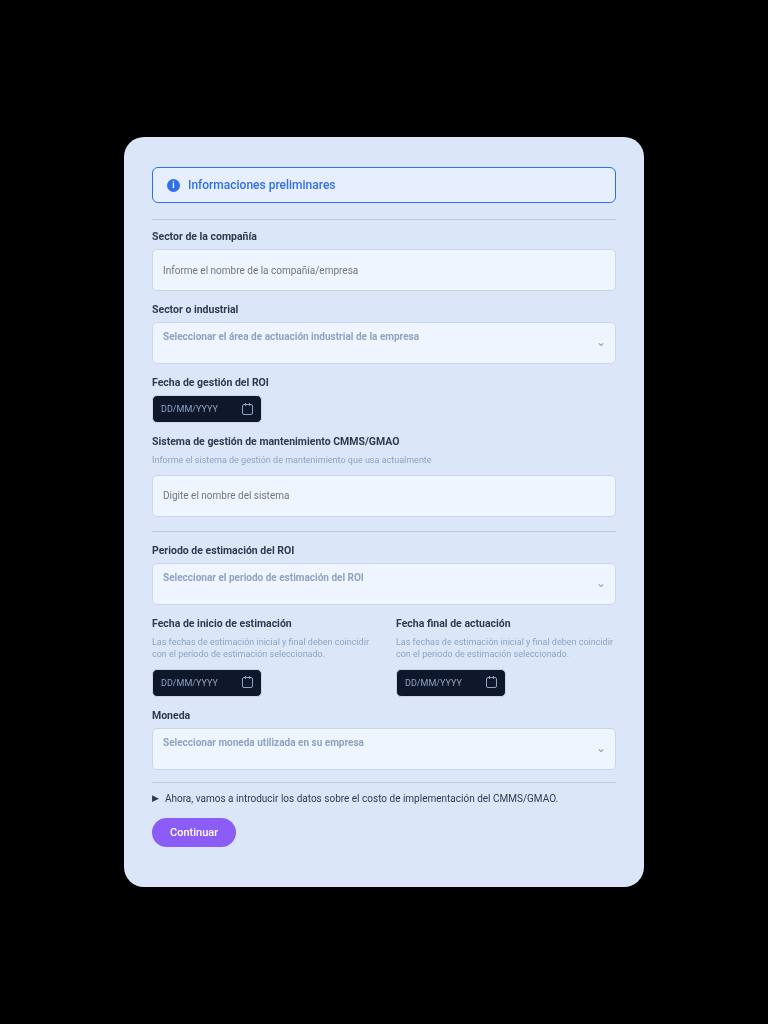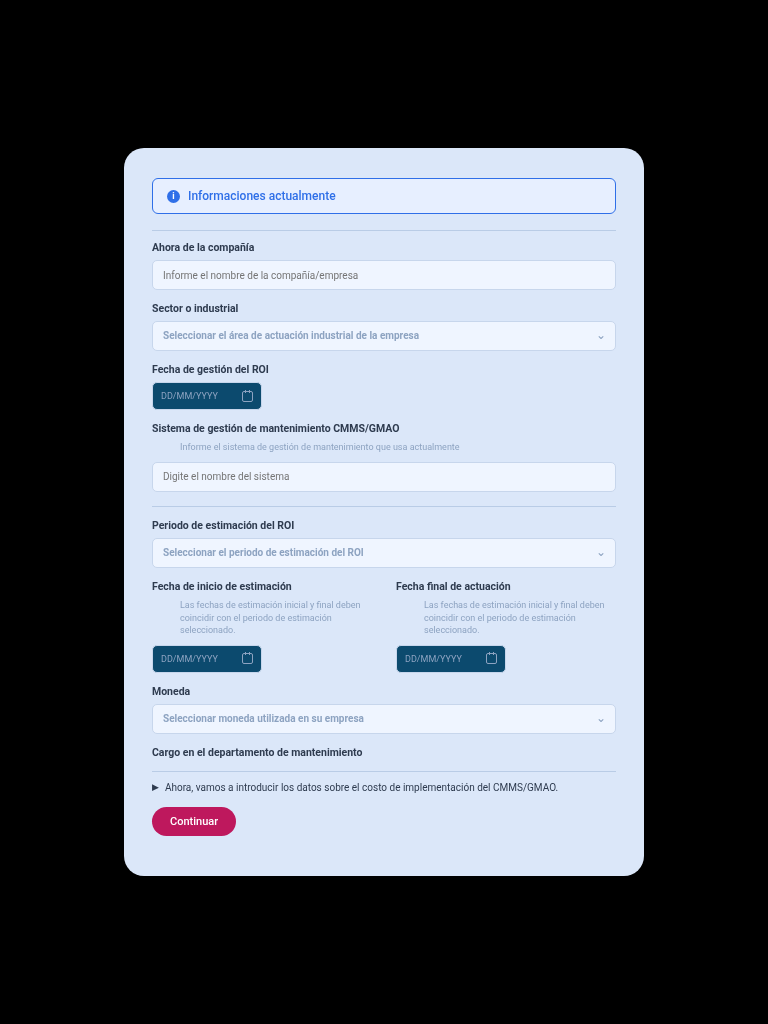--- a/index.html
+++ b/index.html
@@ -74,33 +74,32 @@
       margin-bottom: 6px;
       display: block;
     }
 
     .field-helper {
       font-size: 9px;
       color: #8da3c1;
       margin-bottom: 8px;
       line-height: 1.4;
       display: block;
-      margin-left: 28px;
     }
 
     .input, .select {
       width: 100%;
       border: 1px solid #c7d6ec;
       background: #eff5ff;
       border-radius: 5px;
       padding: 8px 10px;
       font-size: 10px;
       color: #8da3c1;
       outline: none;
-      height: 30px;
+      height: 42px;
     }
 
     .select {
       appearance: none;
       position: relative;
       padding-right: 28px;
       font-weight: bold;
     }
 
     .select-wrapper {
@@ -113,21 +112,21 @@
       right: 10px;
       top: 50%;
       transform: translateY(-60%);
       color: #8da3c1;
       font-size: 12px;
       pointer-events: none;
     }
 
     .date-input {
       border: 1px solid #c7d6ec;
-      background: #0c4a6e;
+      background: #0f172a;
       border-radius: 5px;
       padding: 7px 8px;
       font-size: 9px;
       color: #8da3c1;
       width: 110px;
       display: flex;
       align-items: center;
       justify-content: space-between;
       height: 28px;
     }
@@ -170,21 +169,21 @@
       align-items: center;
       gap: 6px;
     }
 
     .tip-play {
       font-size: 9px;
       color: #2e3b4f;
     }
 
     .btn-primary {
-      background: #be185d;
+      background: #8b5cf6;
       color: #fff;
       border: none;
       border-radius: 16px;
       padding: 8px 18px;
       font-size: 11px;
       font-weight: 500;
       cursor: pointer;
     }
 
     hr.section-divider {
@@ -193,27 +192,27 @@
       margin: 4px 0 10px 0;
     }
   </style>
 </head>
 <body>
 
 <div class="card">
 
   <div class="banner">
     <span class="circle-i">i</span>
-    <span class="banner-title">Informaciones actualmente</span>
+    <span class="banner-title">Informaciones preliminares</span>
   </div>
 
   <hr class="section-divider">
 
   <div class="field">
-    <span class="field-label">Ahora de la compañía</span>
+    <span class="field-label">Sector de la compañía</span>
     <input class="input" placeholder="Informe el nombre de la compañía/empresa" style="">
   </div>
 
   <div class="field">
     <span class="field-label">Sector o industrial</span>
     <div class="select-wrapper">
       <div class="select">Seleccionar el área de actuación industrial de la empresa</div>
     </div>
   </div>
 
@@ -261,21 +260,20 @@
 
   <div class="field">
     <span class="field-label">Moneda</span>
     <div class="select-wrapper">
       <div class="select">Seleccionar moneda utilizada en su empresa</div>
     </div>
   </div>
 
 
   <div class="field">
-    <span class="field-label">Cargo en el departamento de mantenimiento</span>
   </div>
 
   <hr class="section-divider">
 
   <div class="tip">
     <span class="tip-play">▶</span>
     <span>Ahora, vamos a introducir los datos sobre el costo de implementación del CMMS/GMAO.</span>
   </div>
 
   <button class="btn-primary">Continuar</button>

